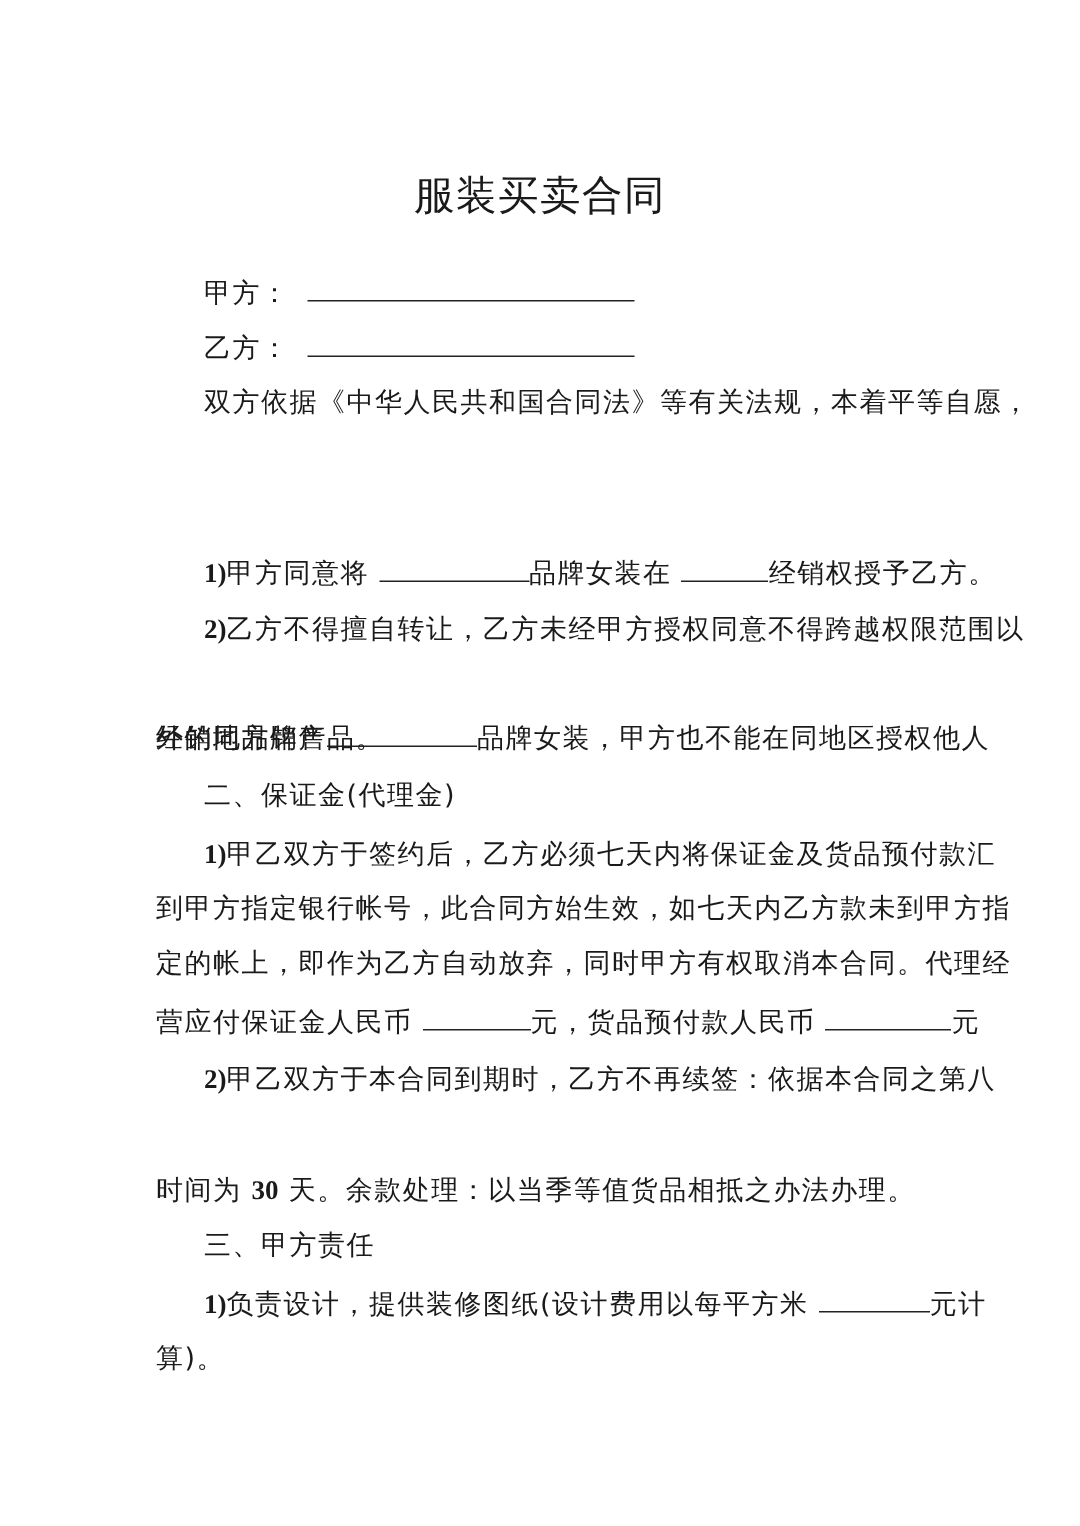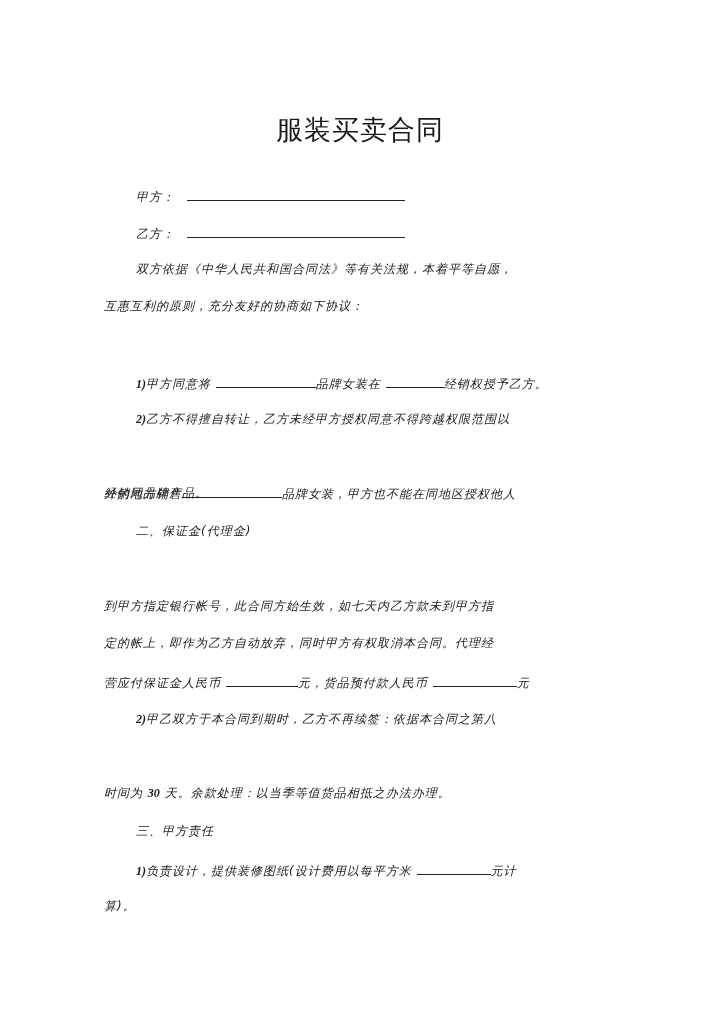--- a/index.html
+++ b/index.html
@@ -1,61 +1,63 @@
 <!DOCTYPE html>
 <html><head>
 <meta charset="utf-8">
 <style>
   html, body { margin: 0; padding: 0; background: #ffffff; }
   body { width: 720px; height: 1017px; position: relative; overflow: hidden;
          font-family: "DejaVu Serif", "Liberation Serif", serif; color: #1a1a1a; }
   .page { position: absolute; left: 0; top: 0; width: 644px; height: 1017px; }
   .title { position: absolute; left: 0; width: 720px; top: 112px; text-align: center;
            font-size: 27px; letter-spacing: 1px; font-family: "DejaVu Serif", serif; }
-  .line { position: absolute; left: 104px; width: 520px; font-size: 12px; line-height: 22px;
-          white-space: nowrap; font-family: "DejaVu Sans", "Liberation Sans", sans-serif; letter-spacing: 1px; font-style: italic; }
+  .line { position: absolute; left: 104px; width: 520px; font-size: 18px; line-height: 22px;
+          white-space: nowrap; font-family: "DejaVu Sans", "Liberation Sans", sans-serif; letter-spacing: 1px; }
   .indent { left: 136px; }
   .blank { display: inline-block; border-bottom: 1px solid #222; height: 16px; vertical-align: baseline; }
   .num { font-family: "Liberation Serif", serif; font-weight: bold; letter-spacing: 0; }
 </style>
 </head>
 <body>
 
 <div class="page">
 
   <div class="title">服装买卖合同</div>
 
   <div class="line indent" style="top:184px;">
     <span>甲方：</span><span class="blank" style="width:218px;margin-left:12px;"></span>
   </div>
 
   <div class="line indent" style="top:221px;">
     <span>乙方：</span><span class="blank" style="width:218px;margin-left:12px;"></span>
   </div>
 
   <div class="line indent" style="top:258px;">双方依据《中华人民共和国合同法》等有关法规，本着平等自愿，</div>
-  <div class="line" style="top:295px;">互惠互利的原则，充分友好的协商如下协议：</div>
 
 
   <div class="line indent" style="top:371px;">
     <span class="num">1)</span><span>甲方同意将</span>
     <span class="blank" style="width:100px;"></span><span>品牌女装在</span>
     <span class="blank" style="width:58px;"></span><span>经销权授予乙方。</span>
   </div>
 
   <div class="line indent" style="top:408px;">
     <span class="num">2)</span><span>乙方不得擅自转让，乙方未经甲方授权同意不得跨越权限范围以</span>
   </div>
   <div class="line" style="top:445px;margin-top:36px;">
     <span>外的地方销售</span><span class="blank" style="width:100px;"></span><span>品牌女装，甲方也不能在同地区授权他人</span>
   </div>
   <div class="line indent" style="top:520px;">二、保证金(代理金)</div>
 
   <div class="line" style="top:482px;">经销同品牌产品。</div>
 
+  <div class="line indent" style="top:558px;">
+    <span class="num">1)</span><span>甲乙双方于签约后，乙方必须七天内将保证金及货品预付款汇</span>
+  </div>
   <div class="line" style="top:595px;">到甲方指定银行帐号，此合同方始生效，如七天内乙方款未到甲方指</div>
   <div class="line" style="top:632px;">定的帐上，即作为乙方自动放弃，同时甲方有权取消本合同。代理经</div>
   <div class="line" style="top:670px;">
     <span>营应付保证金人民币</span>
     <span class="blank" style="width:72px;"></span><span>元，货品预付款人民币</span>
     <span class="blank" style="width:84px;"></span><span>元</span>
   </div>
 
   <div class="line indent" style="top:708px;">
     <span class="num">2)</span><span>甲乙双方于本合同到期时，乙方不再续签：依据本合同之第八</span>

